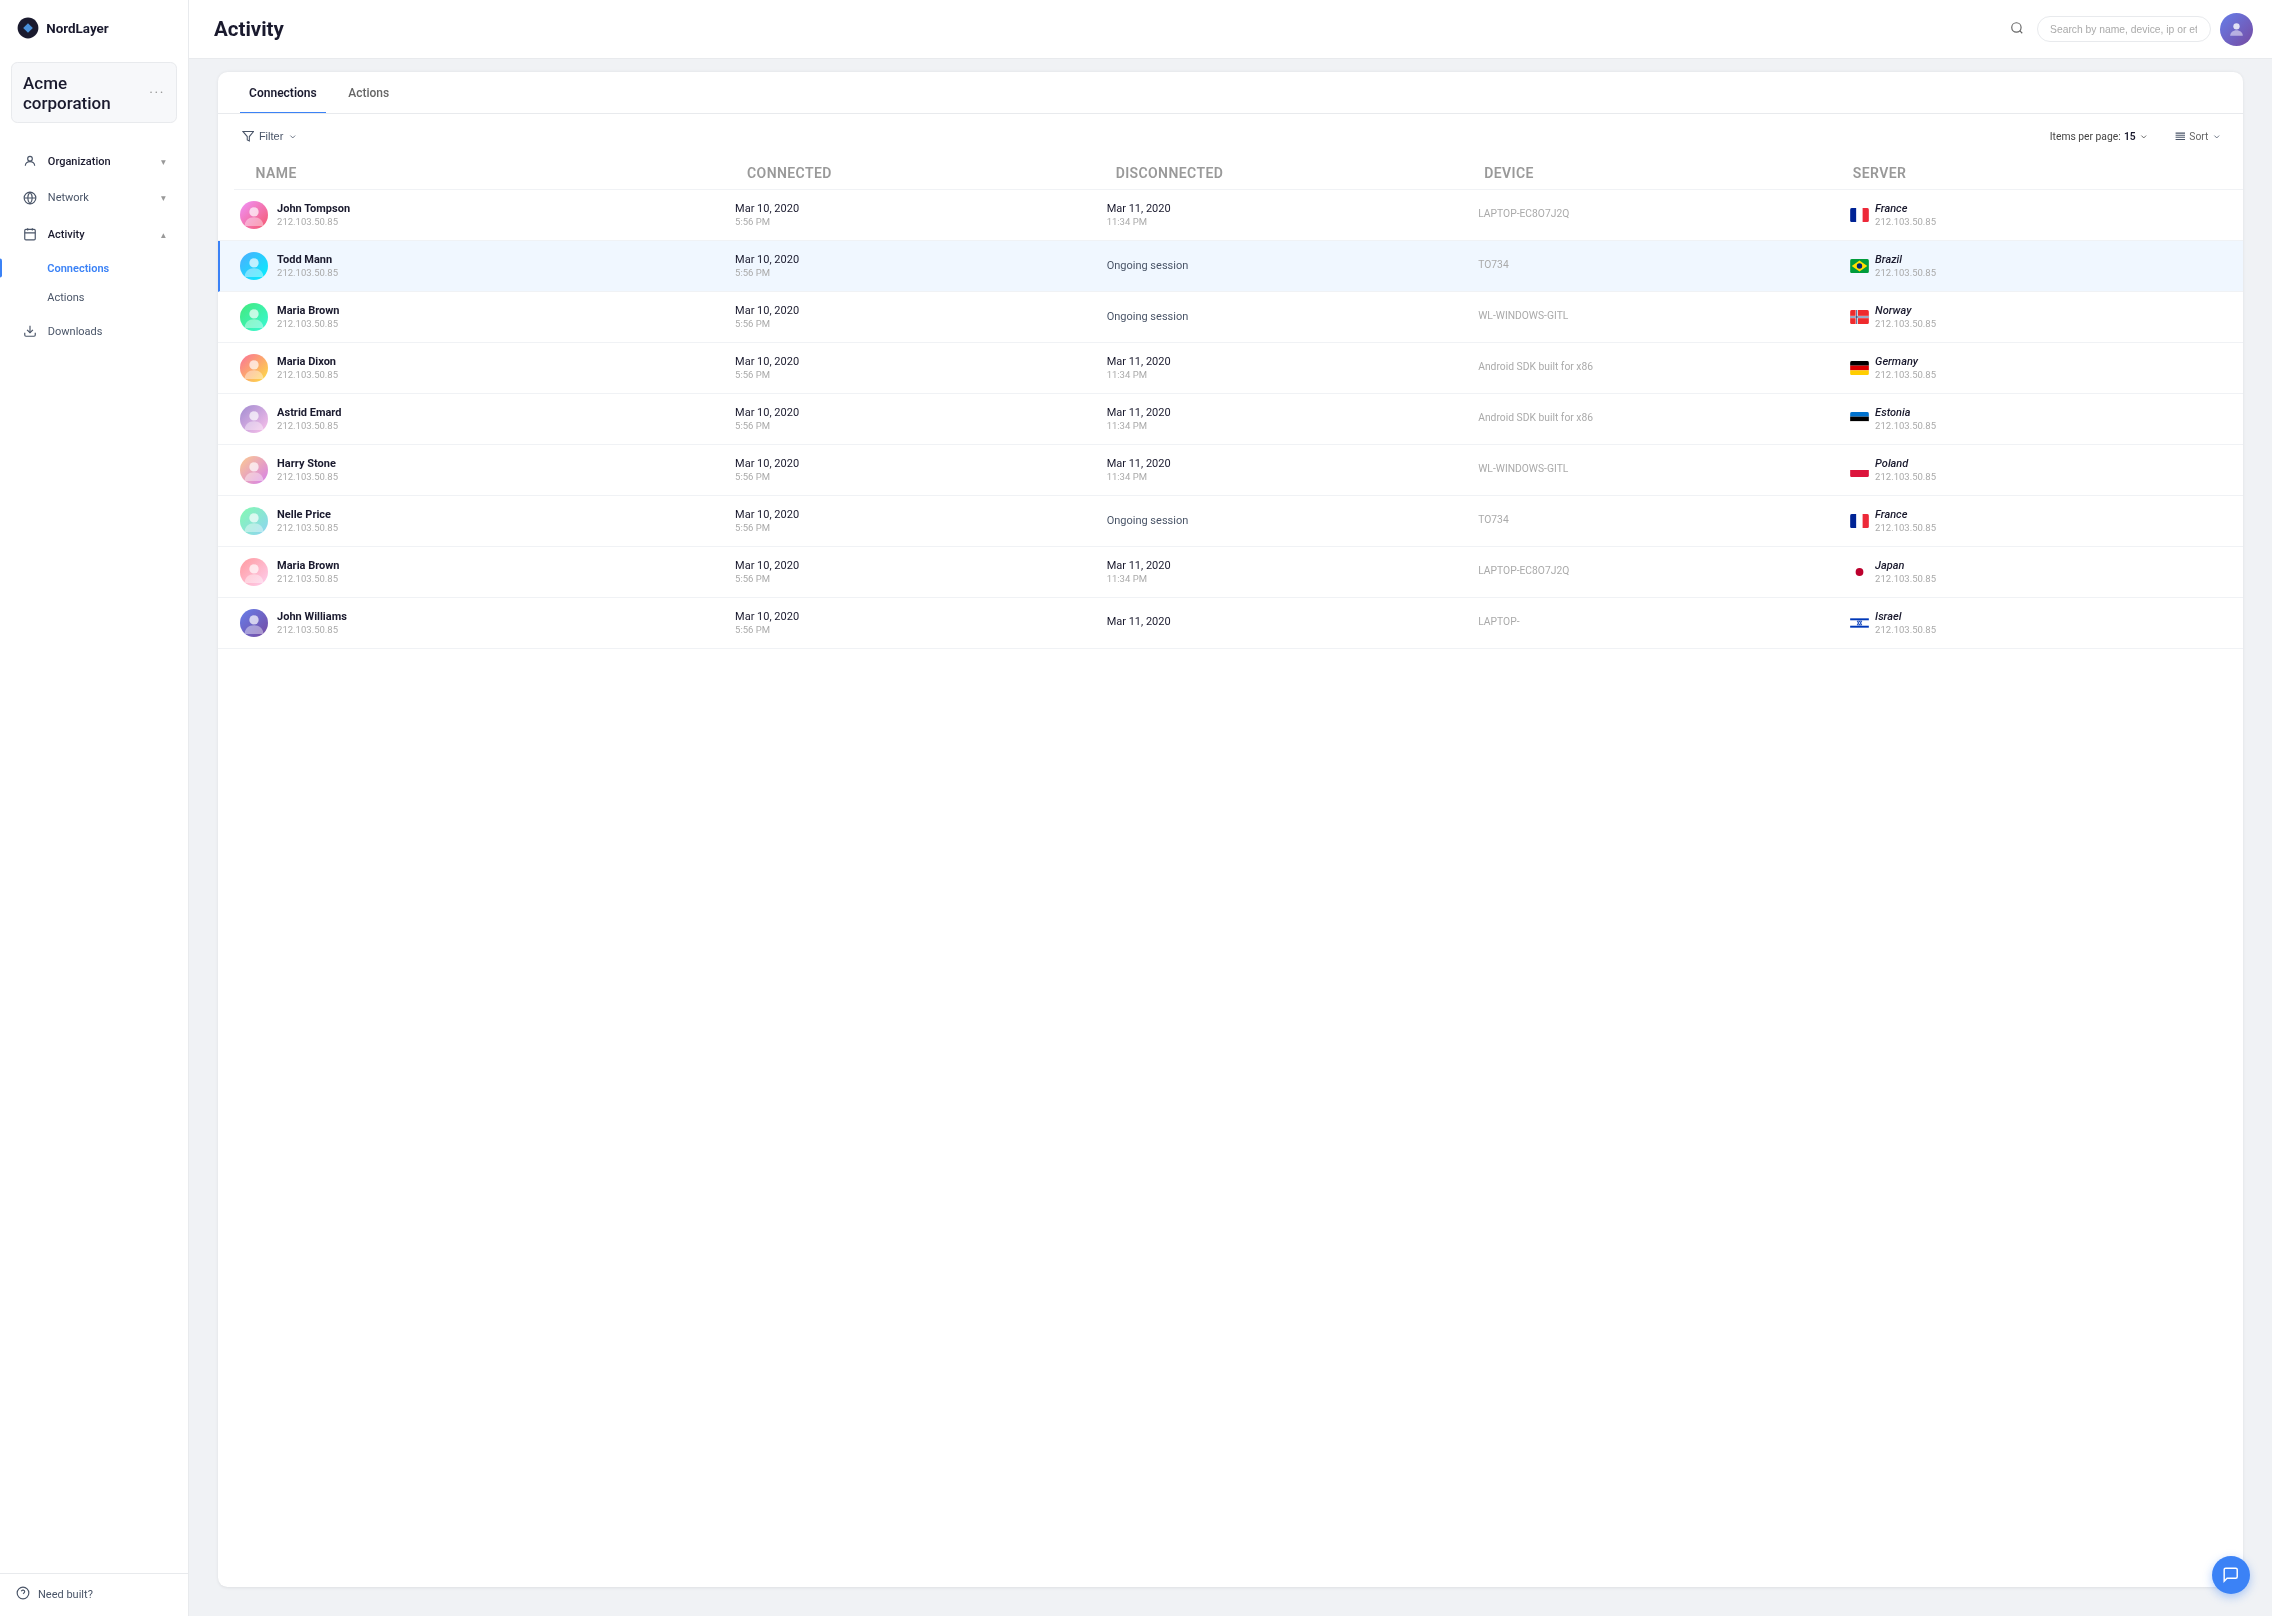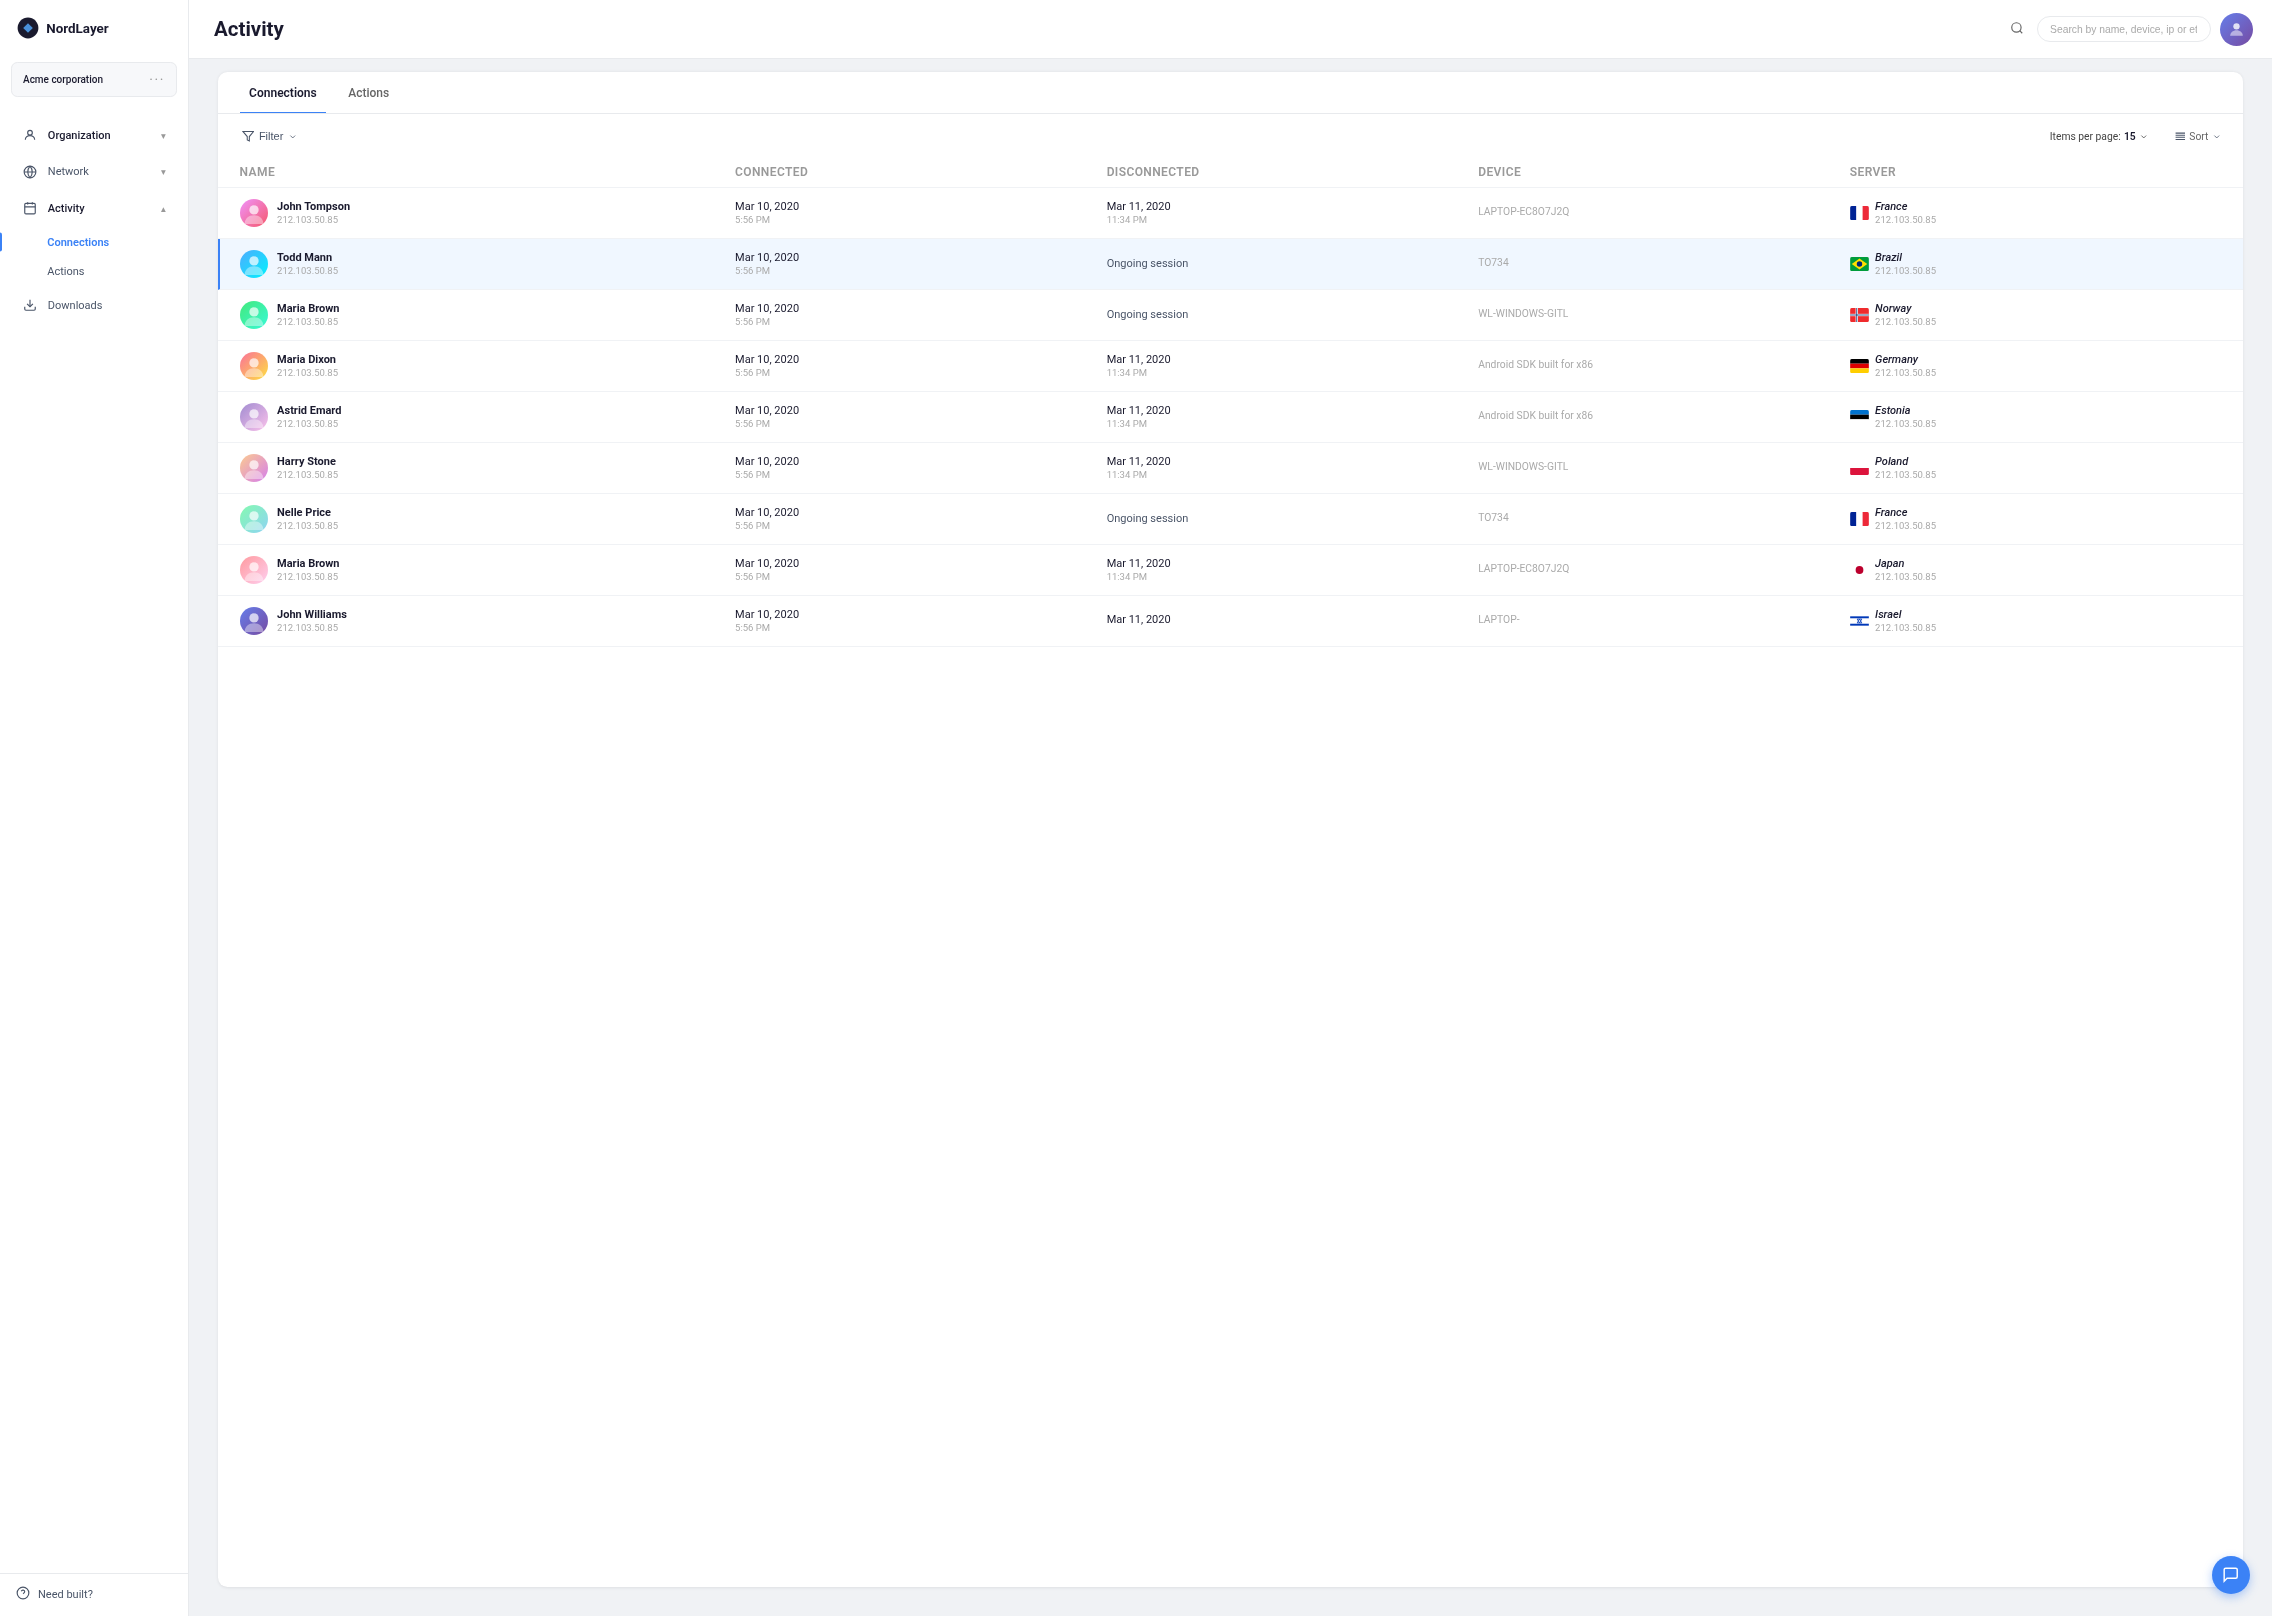--- a/index.html
+++ b/index.html
@@ -37,21 +37,21 @@
       background: #f7f8fa;
       border: 0.8px solid #e8eaed;
       border-radius: 6.3px;
       padding: 9.5px 11px;
       display: flex;
       align-items: center;
       justify-content: space-between;
       cursor: pointer;
     }
     .org-name {
-      font-size: 10px;
+      font-size: 17px;
       font-weight: 500;
       color: #1a1a2e;
     }
     .org-dots {
       color: #999;
       font-size: 14px;
       letter-spacing: 1.6px;
       line-height: 1;
     }
     .sidebar-nav {
@@ -244,26 +244,27 @@
     .items-per-page-value { color: #1a1a2e; font-weight: 600; }
 
     
     .table-container {
       padding: 0;
     }
     .table-header {
       display: grid;
       grid-template-columns: 2fr 1.5fr 1.5fr 1.5fr 1.5fr;
       padding: 6.3px 22px 8px;
-      font-size: 12px;
+      font-size: 14px;
       color: #999;
       font-weight: 600;
       text-transform: uppercase;
       letter-spacing: 0.4px;
       border-bottom: 0.8px solid #f0f2f5;
+      margin-left: 16px;
     }
     .table-row {
       display: grid;
       grid-template-columns: 2fr 1.5fr 1.5fr 1.5fr 1.5fr;
       padding: 11px 22px;
       border-bottom: 0.8px solid #f0f2f5;
       align-items: center;
       cursor: pointer;
     }
     .table-row.highlighted { background: #f0f7ff; border-left: 2.4px solid #3b82f6; padding-left: 20px; }

